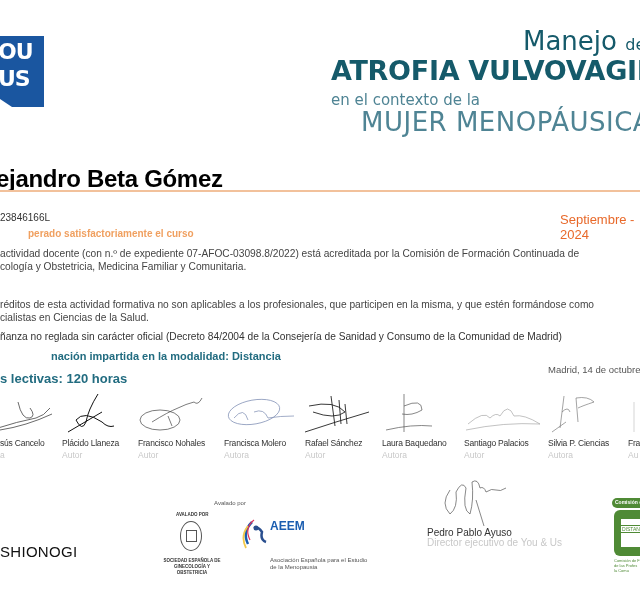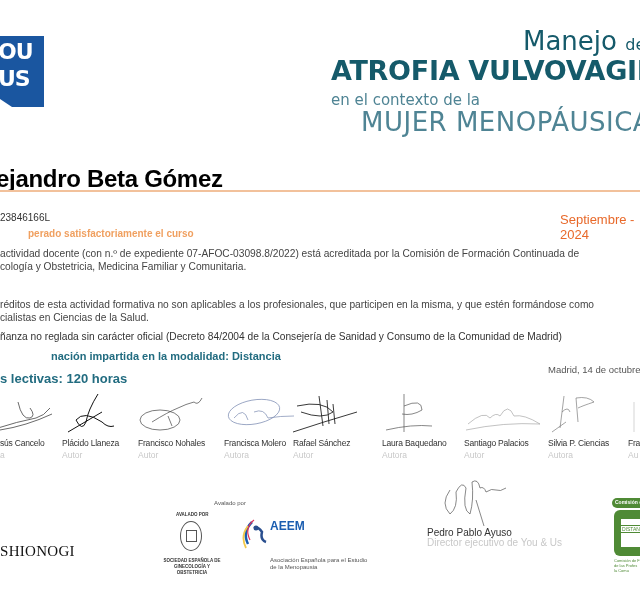--- a/index.html
+++ b/index.html
@@ -49,21 +49,21 @@
   .hours { left: 0; top: 371px; font-size: 13px; font-weight: bold; color: #226c80; }
   .place-date { left: 548px; top: 364px; font-size: 9.5px; color: #555; }
 
   
   .sig { position: absolute; top: 392px; width: 80px; height: 72px; }
   .sig svg { position: absolute; left: 0; top: 0; width: 80px; height: 46px; }
   .sig .sname { position: absolute; left: 0; top: 46px; font-size: 8.5px; color: #333; white-space: nowrap; font-family: "Liberation Sans", sans-serif; letter-spacing: -0.2px; }
   .sig .srole { position: absolute; left: 0; top: 58px; font-size: 8.5px; color: #c8c8c8; white-space: nowrap; }
 
   
-  .shionogi { left: 0; top: 543px; font-size: 15px; color: #111; font-family: Liberation Serif, serif; letter-spacing: 0.3px; }
+  .shionogi { left: 0; top: 543px; font-size: 15px; color: #111; font-family: Liberation Sans, sans-serif; letter-spacing: 0.3px; }
   .avalado-por { left: 214px; top: 500px; font-size: 6px; color: #555; }
   .sego-box { position: absolute; left: 160px; top: 512px; width: 64px; height: 62px; }
   .sego-top { position: absolute; left: 16px; top: 0; font-size: 4.5px; font-weight: bold; color: #333; }
   .sego-seal { position: absolute; left: 20px; top: 9px; width: 22px; height: 30px; border: 1.5px solid #555; border-radius: 50%; }
   .sego-seal::after { content: ""; position: absolute; left: 5px; top: 8px; width: 9px; height: 10px; border: 1px solid #555; }
   .sego-bot { position: absolute; left: 0; top: 46px; font-size: 4.5px; font-weight: bold; color: #333; text-align: center; width: 64px; line-height: 6px; }
 
   .aeem-mark { position: absolute; left: 240px; top: 518px; width: 30px; height: 36px; }
   .aeem-text { left: 270px; top: 519px; font-size: 12px; font-weight: bold; color: #1a5db0; }
   .aeem-sub { left: 270px; top: 557px; font-size: 6px; color: #555; line-height: 7px; white-space: normal; width: 100px; }
@@ -143,21 +143,21 @@
   <span class="srole">Autor</span>
 </div>
 <div class="sig" style="left:224px;">
   <svg viewBox="0 0 80 46">
       <ellipse cx="30" cy="20" rx="26" ry="12" stroke="#7a8ab0" stroke-width="0.7" fill="none" transform="rotate(-10 30 20)"></ellipse>
       <path d="M10 26 Q20 14 24 28 M30 20 Q40 16 44 26 Q56 24 70 24" stroke="#7a8ab0" stroke-width="0.7" fill="none"></path>
     </svg>
   <span class="sname">Francisca Molero</span>
   <span class="srole">Autora</span>
 </div>
-<div class="sig" style="left:293px;text-decoration:underline;">
+<div class="sig" style="left:305px;text-decoration:underline;">
   <svg viewBox="0 0 80 46">
       <path d="M4 14 Q30 8 40 20 Q30 28 8 20 M26 4 L30 34 M34 8 L36 32 M40 12 L42 32 M0 40 Q30 30 64 20" stroke="#222" stroke-width="0.9" fill="none"></path>
     </svg>
   <span class="sname">Rafael Sánchez</span>
   <span class="srole">Autor</span>
 </div>
 <div class="sig" style="left:382px;">
   <svg viewBox="0 0 80 46">
       <path d="M22 2 L22 40 M22 14 Q40 6 40 18 Q30 24 20 22 M4 38 Q30 32 50 34" stroke="#555" stroke-width="0.7" fill="none"></path>
     </svg>

